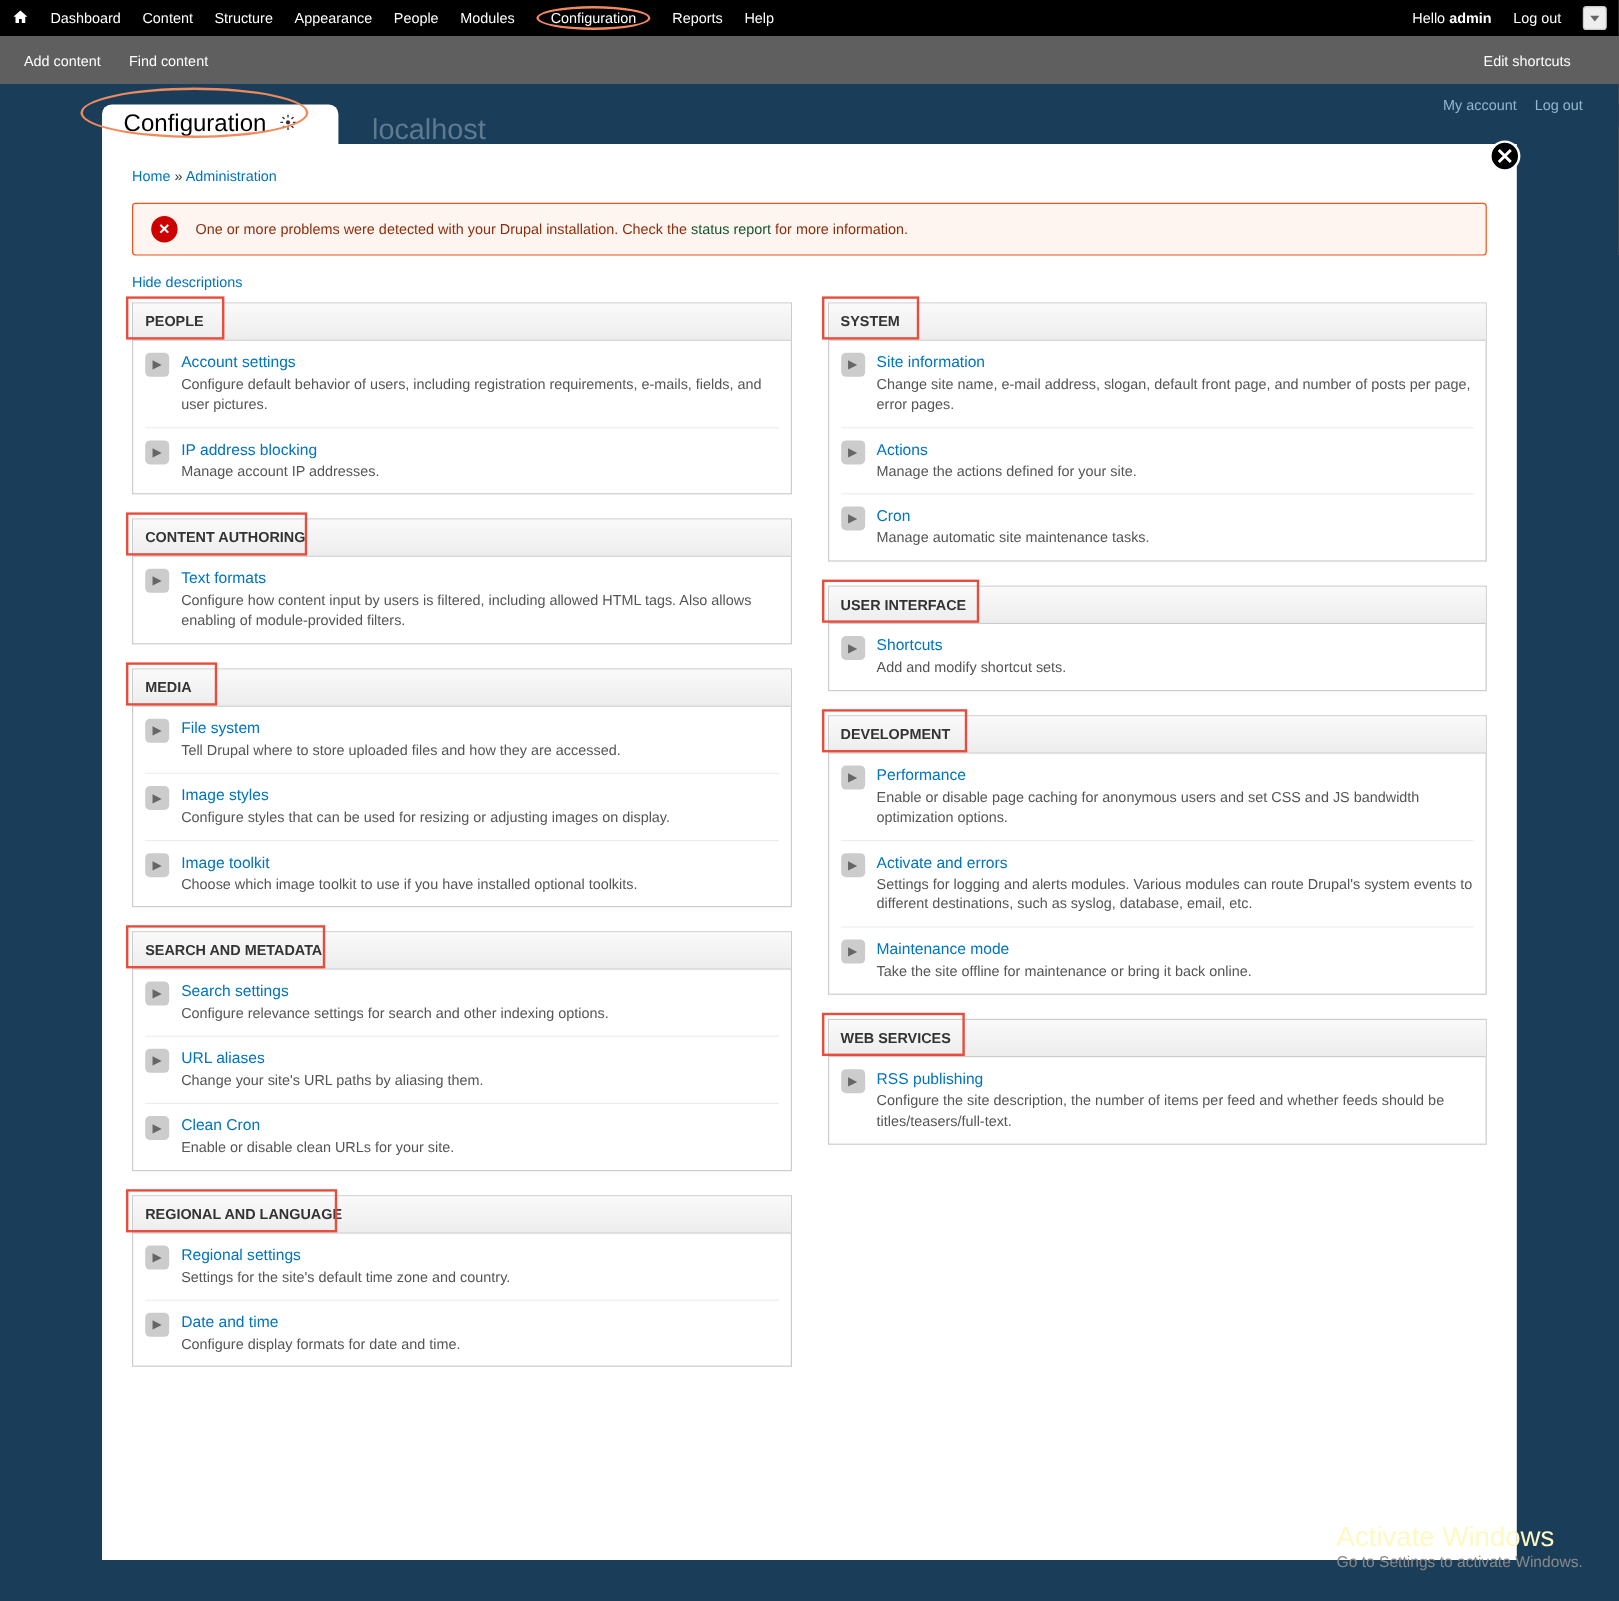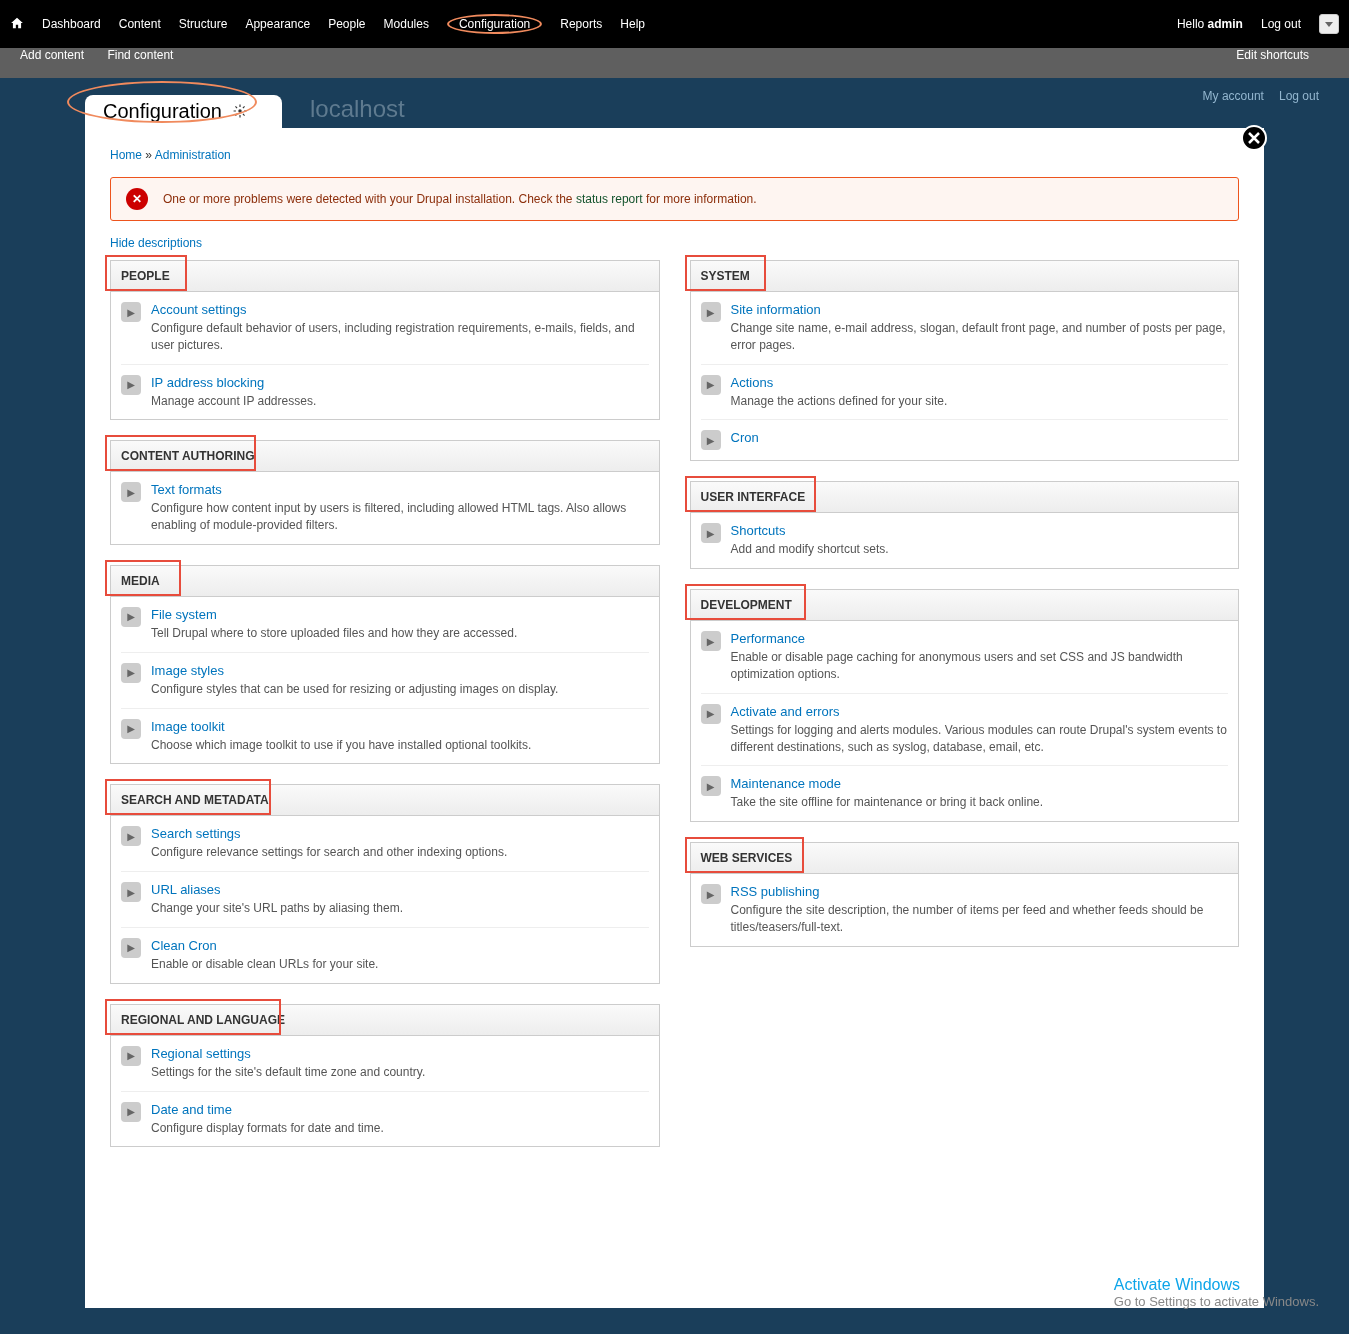--- a/index.html
+++ b/index.html
@@ -1,23 +1,23 @@
 <!DOCTYPE html>
 <html><head>
 <meta charset="utf-8">
 <style>
 * { margin: 0; padding: 0; box-sizing: border-box; }
 body { font-family: "Lucida Grande", Verdana, sans-serif; font-size: 12px; background: #3b3b3b; width: 1349px; }
-.topbar { background: #000; color: #fff; height: 48px; display: flex; align-items: center; padding: 0 10px; justify-content: space-between; }
+.topbar { background: #000; color: #fff; height: 30px; display: flex; align-items: center; padding: 0 10px; justify-content: space-between; }
 .topbar-left, .topbar-right { display: flex; align-items: center; gap: 18px; }
 .topbar a { color: #fff; text-decoration: none; font-size: 12px; }
 .home-icon { width: 14px; height: 14px; fill: #fff; }
 .topbar .highlighted { border: 2px solid #f08a5d; border-radius: 50%; padding: 1px 10px; }
 .dropdown-btn { background: #eee; border: 1px solid #ccc; width: 20px; height: 20px; display: flex; align-items: center; justify-content: center; border-radius: 3px; }
-.shortcutbar { background: #5f5f5f; height: 30px; display: flex; align-items: flex-start; justify-content: space-between; padding: 0 20px; }
+.shortcutbar { background: #5f5f5f; height: 40px; display: flex; align-items: flex-end; justify-content: space-between; padding: 12px 20px; }
 .shortcutbar a { color: #fff; text-decoration: none; font-size: 12px; margin-right: 20px; }
 .userbar { background: #1a3e5a; height: 35px; display: flex; align-items: center; justify-content: flex-end; padding: 0 30px; gap: 15px; }
 .userbar a { color: #93b6cf; text-decoration: none; font-size: 12px; }
 .page-wrap { background: #1a3e5a; padding-bottom: 50px; }
 .site-title-area { position: absolute; top: 95px; left: 310px; color: #5e7a8f; font-size: 24px; }
 .overlay-tabs { position: relative; padding-left: 85px; margin-top: -18px; }
 .overlay-title-tab { display: inline-block; background: #fff; padding: 5px 35px 5px 18px; border-radius: 8px 8px 0 0; font-size: 20px; color: #000; position: relative; }
 .overlay-title-circle { position: absolute; top: -14px; left: -18px; width: 190px; height: 42px; border: 2.5px solid #f08a5d; border-radius: 50%; pointer-events: none; }
 .gear-overlay { display: inline-block; margin-left: 5px; }
 .overlay { background: #fff; margin: 0 85px; padding: 20px 25px 40px 25px; position: relative; min-height: 1180px; }
@@ -45,21 +45,21 @@
 .box-dev::before {width: 105px;}
 .box-ws::before {width: 103px;}
 .panel-body { padding: 0 10px; }
 .item { padding: 10px 0; border-bottom: 1px solid #eee; display: flex; gap: 10px; }
 .item:last-child { border-bottom: none; }
 .item-icon { width: 20px; height: 20px; background: #ccc; border-radius: 4px; flex-shrink: 0; display: flex; align-items: center; justify-content: center; color: #666; font-size: 10px; }
 .item-content { flex: 1; }
 .item-link { color: #0074bd; text-decoration: none; font-size: 13px; }
 .item-desc { color: #555; font-size: 12px; margin-top: 3px; line-height: 1.4; }
 .watermark { position: fixed; bottom: 25px; right: 30px; color: #888; text-align: left; pointer-events: none; }
-.watermark .wm-title { font-size: 16px; color: #0ea5e9; }
+.watermark .wm-title { font-size: 23px; color: #fef9c3; }
 .watermark .wm-sub { font-size: 13px; color: #888; }
 </style>
 </head>
 <body>
 
 <div class="topbar">
   <div class="topbar-left">
     <a href="#">
       <svg class="home-icon" viewBox="0 0 24 24">
           <path d="M12 3l10 9h-3v9h-5v-6h-4v6H5v-9H2z"></path>
@@ -213,21 +213,21 @@
               <div class="item">
                 <div class="item-icon">▶</div>
                 <div class="item-content"><a href="#" class="item-link">Site information</a><div class="item-desc">Change site name, e-mail address, slogan, default front page, and number of posts per page, error pages.</div></div>
               </div>
               <div class="item">
                 <div class="item-icon">▶</div>
                 <div class="item-content"><a href="#" class="item-link">Actions</a><div class="item-desc">Manage the actions defined for your site.</div></div>
               </div>
               <div class="item">
                 <div class="item-icon">▶</div>
-                <div class="item-content"><a href="#" class="item-link">Cron</a></div>
+                <div class="item-content"><a href="#" class="item-link">Cron</a><div class="item-desc">Manage automatic site maintenance tasks.</div></div>
               </div>
             </div>
           </div>
           <div class="panel">
             <div class="panel-header boxed box-ui">USER INTERFACE</div>
             <div class="panel-body">
               <div class="item">
                 <div class="item-icon">▶</div>
                 <div class="item-content"><a href="#" class="item-link">Shortcuts</a><div class="item-desc">Add and modify shortcut sets.</div></div>
               </div>

